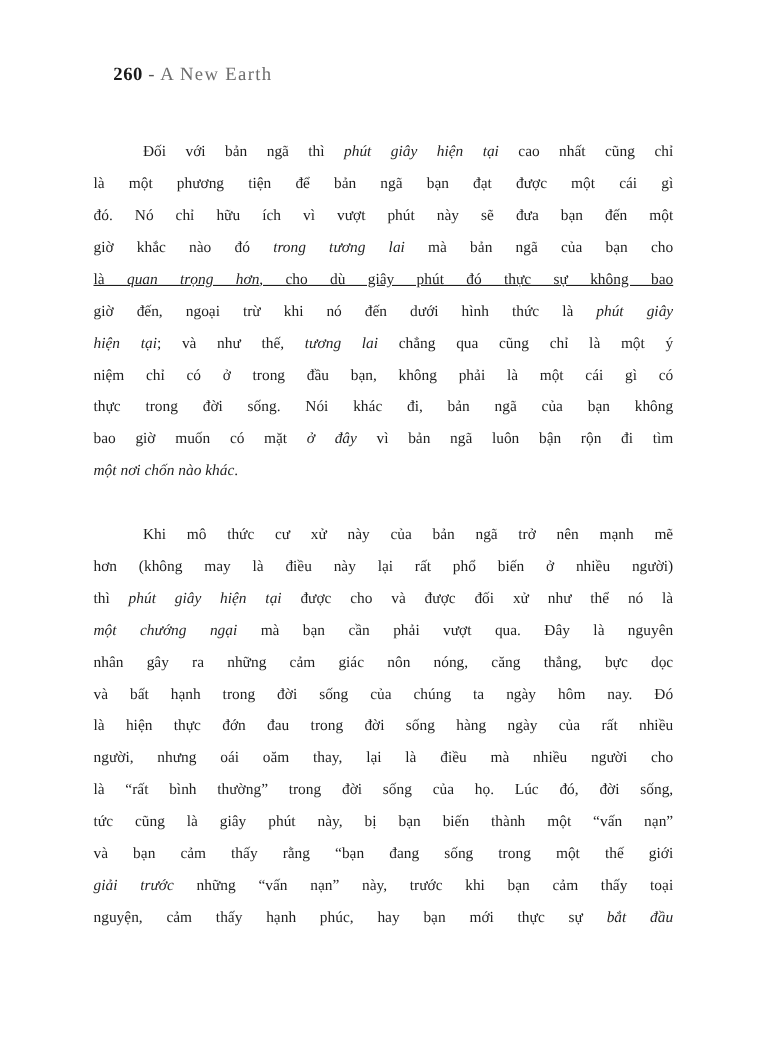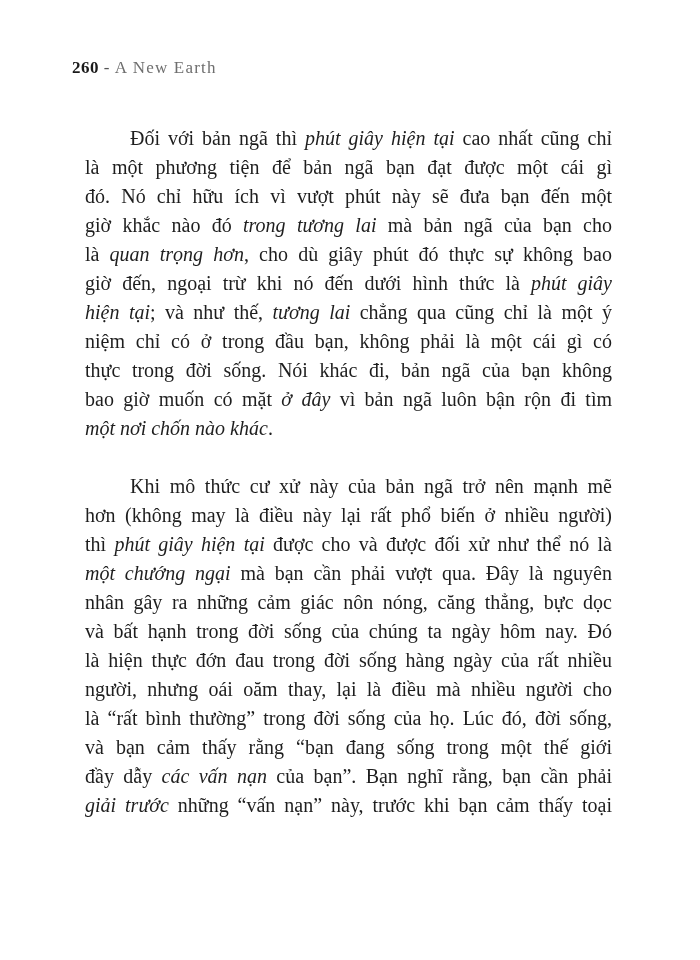--- a/index.html
+++ b/index.html
@@ -1,57 +1,58 @@
 <!DOCTYPE html>
 <html><head>
 <meta charset="utf-8">
 <style>
   html, body { margin:0; padding:0; background:#ffffff; }
   body { width:700px; height:960px; position:relative; overflow:hidden;
          font-family:"Liberation Serif","DejaVu Serif",serif; color:#1e1e1e; }
-  .running-head { position:absolute; left:72px; top:58px; font-size:17px; letter-spacing:0.5px; }
+  .running-head { position:absolute; left:103px; top:58px; font-size:17px; letter-spacing:0.5px; }
   .running-head .pg { font-weight:bold; color:#1a1a1a; }
   .running-head .sep { color:#555; }
   .running-head .title { color:#6e6e6e; letter-spacing:1.2px; }
-  .body-text { position:absolute; left:85px; top:124px; width:527px; font-size:20px; }
+  .body-text { position:absolute; left:85px; top:124px; width:527px; font-size:14px; }
   .line { height:29px; line-height:29px; white-space:nowrap; text-align:justify; text-align-last:justify; }
   .line.last { text-align-last:left; }
   .line.indent { padding-left:45px; }
   .para-gap { height:29px; }
   em { font-style:italic; }
 </style>
 </head>
 <body>
 
 <div class="running-head">
   <span class="pg">260</span><span class="sep"> - </span><span class="title">A New Earth</span>
 </div>
 
 <div class="body-text" id="body">
     <div>
       <div class="line indent" style="white-space: nowrap; word-spacing: 0.00130208px;"><span>Đối với bản ngã thì </span><em>phút giây hiện tại</em><span> cao nhất cũng chỉ</span></div>
       <div class="line" style="white-space: nowrap;"><span>là một phương tiện để bản ngã bạn đạt được một cái gì</span></div>
       <div class="line" style="white-space: nowrap;"><span>đó. Nó chỉ hữu ích vì vượt phút này sẽ đưa bạn đến một</span></div>
       <div class="line" style="white-space: nowrap;"><span>giờ khắc nào đó </span><em>trong tương lai</em><span> mà bản ngã của bạn cho</span></div>
-      <div class="line" style="white-space: nowrap; word-spacing: 0.00130208px;"><span>là </span><em>quan trọng hơn</em><span>, cho dù giây phút đó thực sự không bao</span></div>
+      <div class="line" style="white-space: nowrap; word-spacing: 0.00130208px; text-decoration: underline;"><span>là </span><em>quan trọng hơn</em><span>, cho dù giây phút đó thực sự không bao</span></div>
       <div class="line" style="white-space: nowrap; letter-spacing: -0.000274123px;"><span>giờ đến, ngoại trừ khi nó đến dưới hình thức là </span><em>phút giây</em></div>
       <div class="line" style="white-space: nowrap;"><em>hiện tại</em><span>; và như thế, </span><em>tương lai</em><span> chẳng qua cũng chỉ là một ý</span></div>
       <div class="line" style="white-space: nowrap;"><span>niệm chỉ có ở trong đầu bạn, không phải là một cái gì có</span></div>
       <div class="line" style="white-space: nowrap;"><span>thực trong đời sống. Nói khác đi, bản ngã của bạn không</span></div>
       <div class="line" style="white-space: nowrap;"><span>bao giờ muốn có mặt </span><em>ở đây</em><span> vì bản ngã luôn bận rộn đi tìm</span></div>
       <div class="line last"><em>một nơi chốn nào khác</em><span>.</span></div>
     </div>
     <div class="para-gap"></div>
     <div>
       <div class="line indent" style="white-space: nowrap;"><span>Khi mô thức cư xử này của bản ngã trở nên mạnh mẽ</span></div>
       <div class="line" style="white-space: nowrap;"><span>hơn (không may là điều này lại rất phổ biến ở nhiều người)</span></div>
       <div class="line" style="white-space: nowrap; word-spacing: 0.00111607px;"><span>thì </span><em>phút giây hiện tại</em><span> được cho và được đối xử như thể nó là</span></div>
       <div class="line" style="white-space: nowrap; word-spacing: 0.00142045px;"><em>một chướng ngại</em><span> mà bạn cần phải vượt qua. Đây là nguyên</span></div>
       <div class="line" style="white-space: nowrap;"><span>nhân gây ra những cảm giác nôn nóng, căng thẳng, bực dọc</span></div>
       <div class="line" style="white-space: nowrap;"><span>và bất hạnh trong đời sống của chúng ta ngày hôm nay. Đó</span></div>
       <div class="line" style="white-space: nowrap;"><span>là hiện thực đớn đau trong đời sống hàng ngày của rất nhiều</span></div>
       <div class="line" style="white-space: nowrap;"><span>người, nhưng oái oăm thay, lại là điều mà nhiều người cho</span></div>
       <div class="line" style="white-space: nowrap;"><span>là “rất bình thường” trong đời sống của họ. Lúc đó, đời sống,</span></div>
+      <div class="line" style="white-space: nowrap;"><span>tức cũng là giây phút này, bị bạn biến thành một “vấn nạn”</span></div>
       <div class="line" style="white-space: nowrap;"><span>và bạn cảm thấy rằng “bạn đang sống trong một thế giới</span></div>
-      <div class="line" style="white-space: nowrap;"><span>đầy dẫy </span><em>các vấn nạn</em><span> của bạn”. Bạn nghĩ rằng, bạn cần phải</span></div>
       <div class="line" style="white-space: nowrap;"><em>giải trước</em><span> những “vấn nạn” này, trước khi bạn cảm thấy toại</span></div>
+      <div class="line" style="white-space: nowrap; word-spacing: 0.00142045px;"><span>nguyện, cảm thấy hạnh phúc, hay bạn mới thực sự </span><em>bắt đầu</em></div>
     </div>
   </div>
 
 </body></html>

